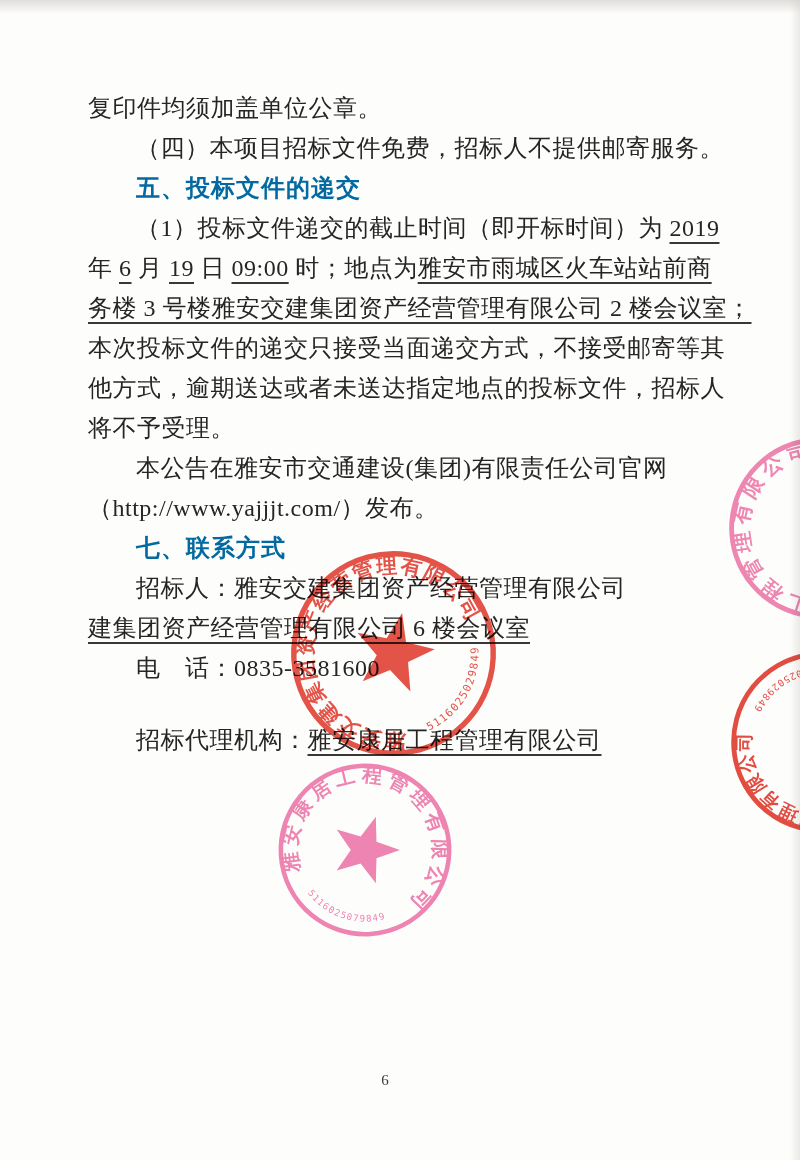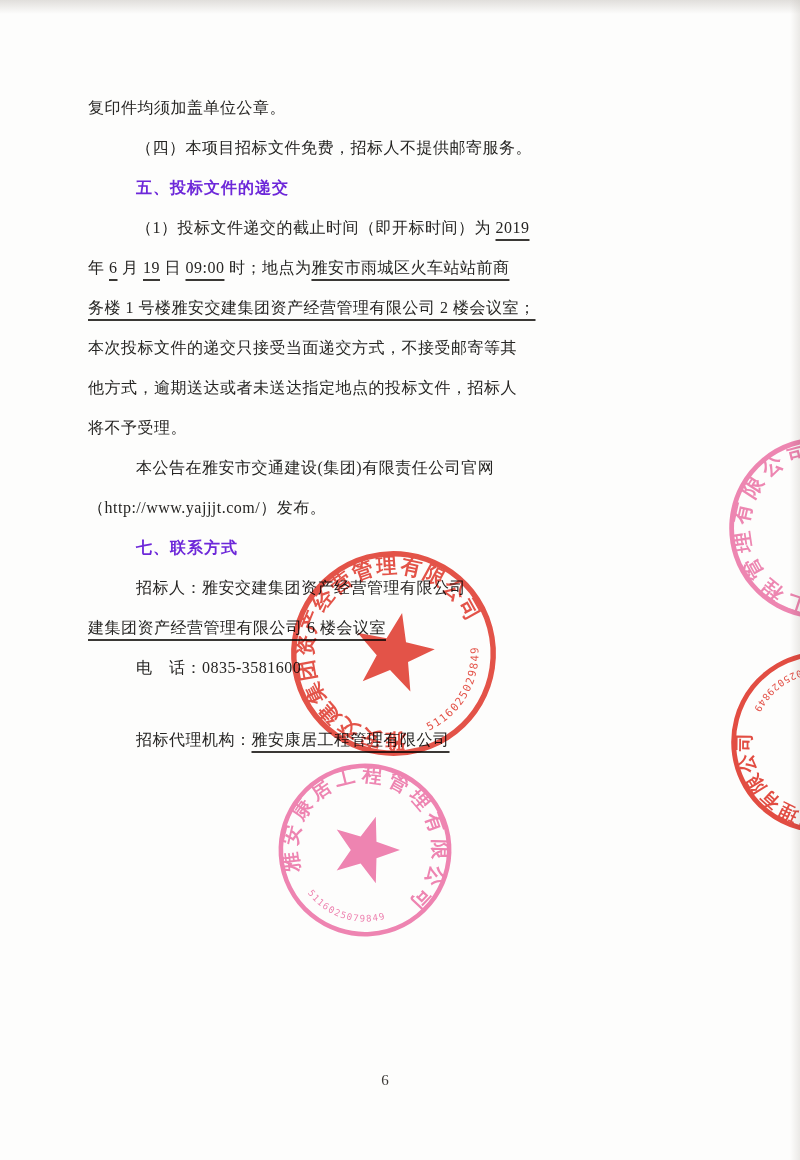--- a/index.html
+++ b/index.html
@@ -20,33 +20,33 @@
     position: absolute; left: 0; top: 0; width: 800px; height: 14px;
     background: linear-gradient(180deg, rgba(190,185,180,.45), rgba(190,185,180,0));
   }
   .scan-right {
     position: absolute; right: 0; top: 0; width: 10px; height: 1160px;
     background: linear-gradient(270deg, rgba(200,196,190,.35), rgba(200,196,190,0));
   }
   .doc-body {
     position: absolute; left: 88px; top: 88px; width: 632px;
     color: #262523;
-    font-size: 16px;
+    font-size: 24px;
   }
   .line {
     height: 40px; line-height: 40px;
     white-space: nowrap;
     letter-spacing: 0.5px;
   }
   .line.indent { padding-left: 48px; }
   .line.heading {
     font-family: "Liberation Sans", sans-serif;
     font-weight: 700;
     letter-spacing: 1px;
-    color: #6d28d9;
+    color: #0369a1;
   }
   .line.gap { margin-top: 32px; }
   .u {
     text-decoration: underline;
     text-underline-offset: 6px;
     text-decoration-thickness: 1.5px;
     text-decoration-color: #3a3835;
   }
   .u.ext { padding-right: 24px; }
   .page-number {
@@ -78,21 +78,21 @@
 <div class="page">
   <div class="scan-top"></div>
   <div class="scan-right"></div>
 
   <div class="doc-body">
       <div class="line"><span class="">复印件均须加盖单位公章。</span></div>
       <div class="line indent"><span class="">（四）本项目招标文件免费，招标人不提供邮寄服务。</span></div>
       <div class="line indent heading"><span class="">五、投标文件的递交</span></div>
       <div class="line indent"><span class="">（1）投标文件递交的截止时间（即开标时间）为 </span><span class="u">2019</span></div>
       <div class="line"><span class="">年 </span><span class="u">6</span><span class=""> 月 </span><span class="u">19</span><span class=""> 日 </span><span class="u">09:00</span><span class=""> 时；地点为</span><span class="u">雅安市雨城区火车站站前商</span></div>
-      <div class="line"><span class="u">务楼 1 号楼雅安交建集团资产经营管理有限公司 2 楼会议室；</span></div>
+      <div class="line"><span class="u">务楼 3 号楼雅安交建集团资产经营管理有限公司 2 楼会议室；</span></div>
       <div class="line"><span class="">本次投标文件的递交只接受当面递交方式，不接受邮寄等其</span></div>
       <div class="line"><span class="">他方式，逾期送达或者未送达指定地点的投标文件，招标人</span></div>
       <div class="line"><span class="">将不予受理。</span></div>
       <div class="line indent"><span class="">本公告在雅安市交通建设(集团)有限责任公司官网</span></div>
       <div class="line"><span class="">（http://www.yajjjt.com/）发布。</span></div>
       <div class="line indent heading"><span class="">七、联系方式</span></div>
       <div class="line indent"><span class="">招标人：雅安交建集团资产经营管理有限公司</span></div>
       <div class="line"><span class="u">建集团资产经营管理有限公司 6 楼会议室</span></div>
       <div class="line indent"><span class="">电　话：0835-3581600</span></div>
       <div class="line indent gap"><span class="">招标代理机构：</span><span class="u ext">雅安康居工程管理有限公司</span></div>

